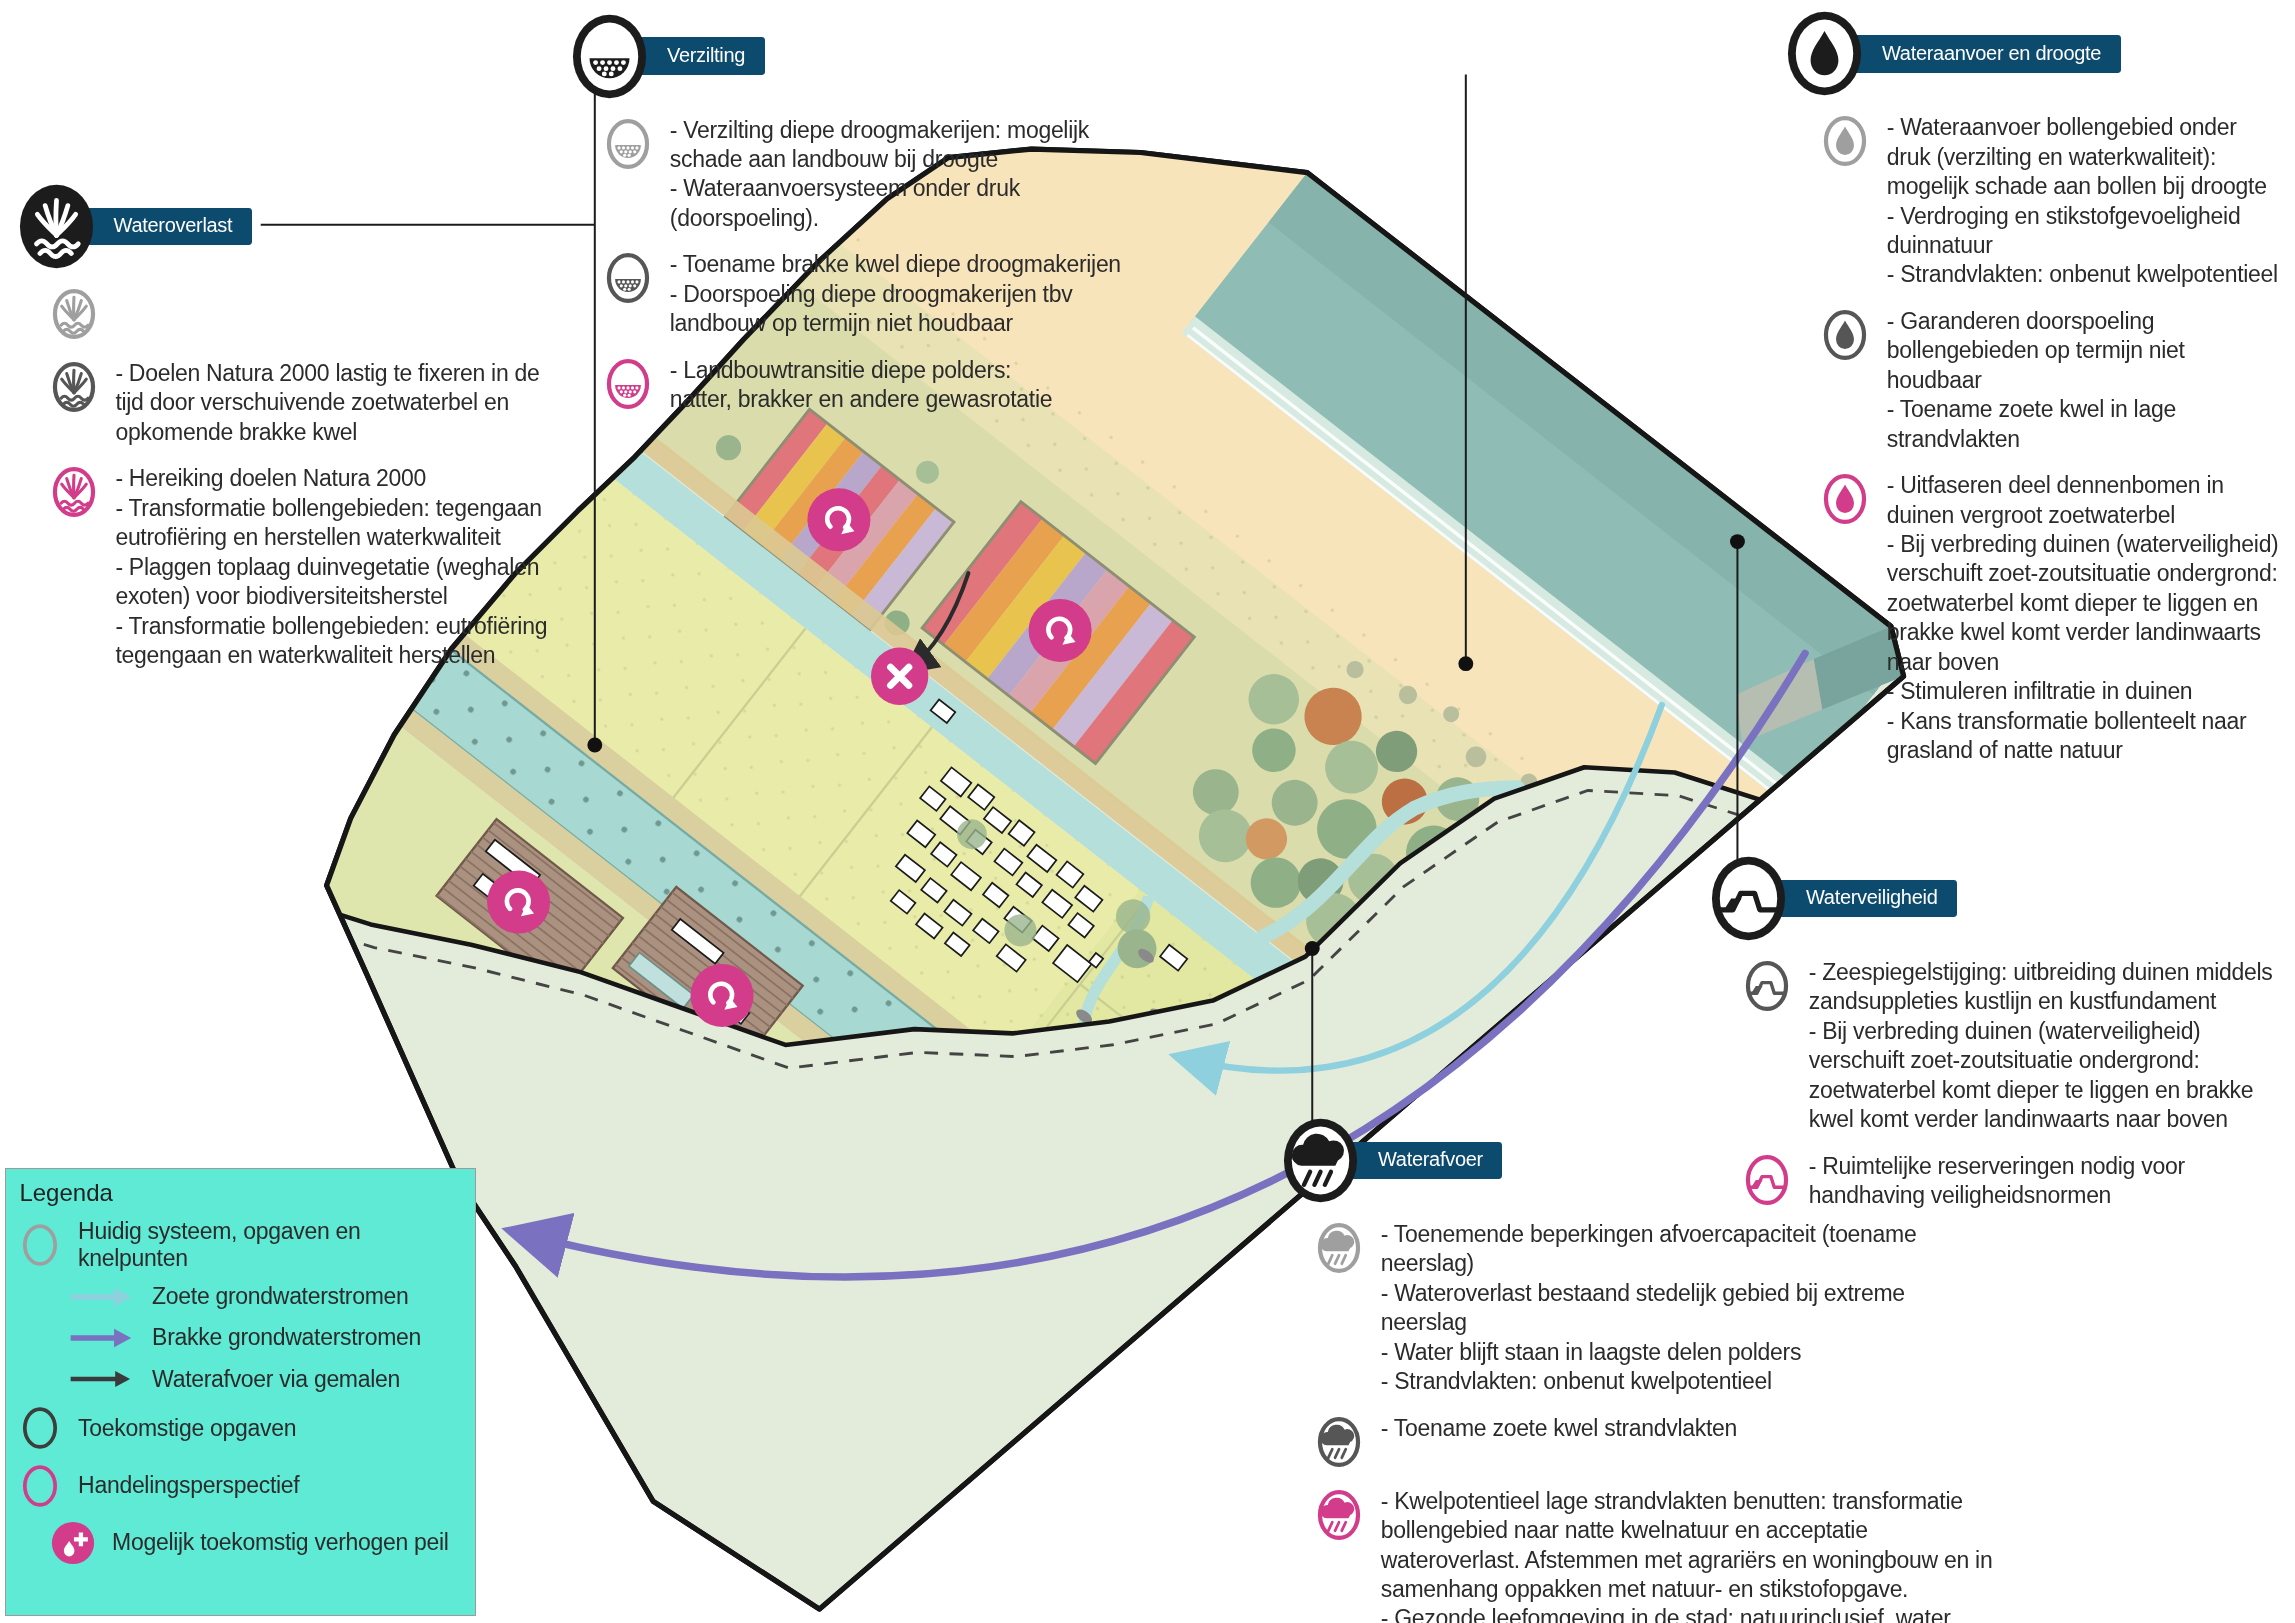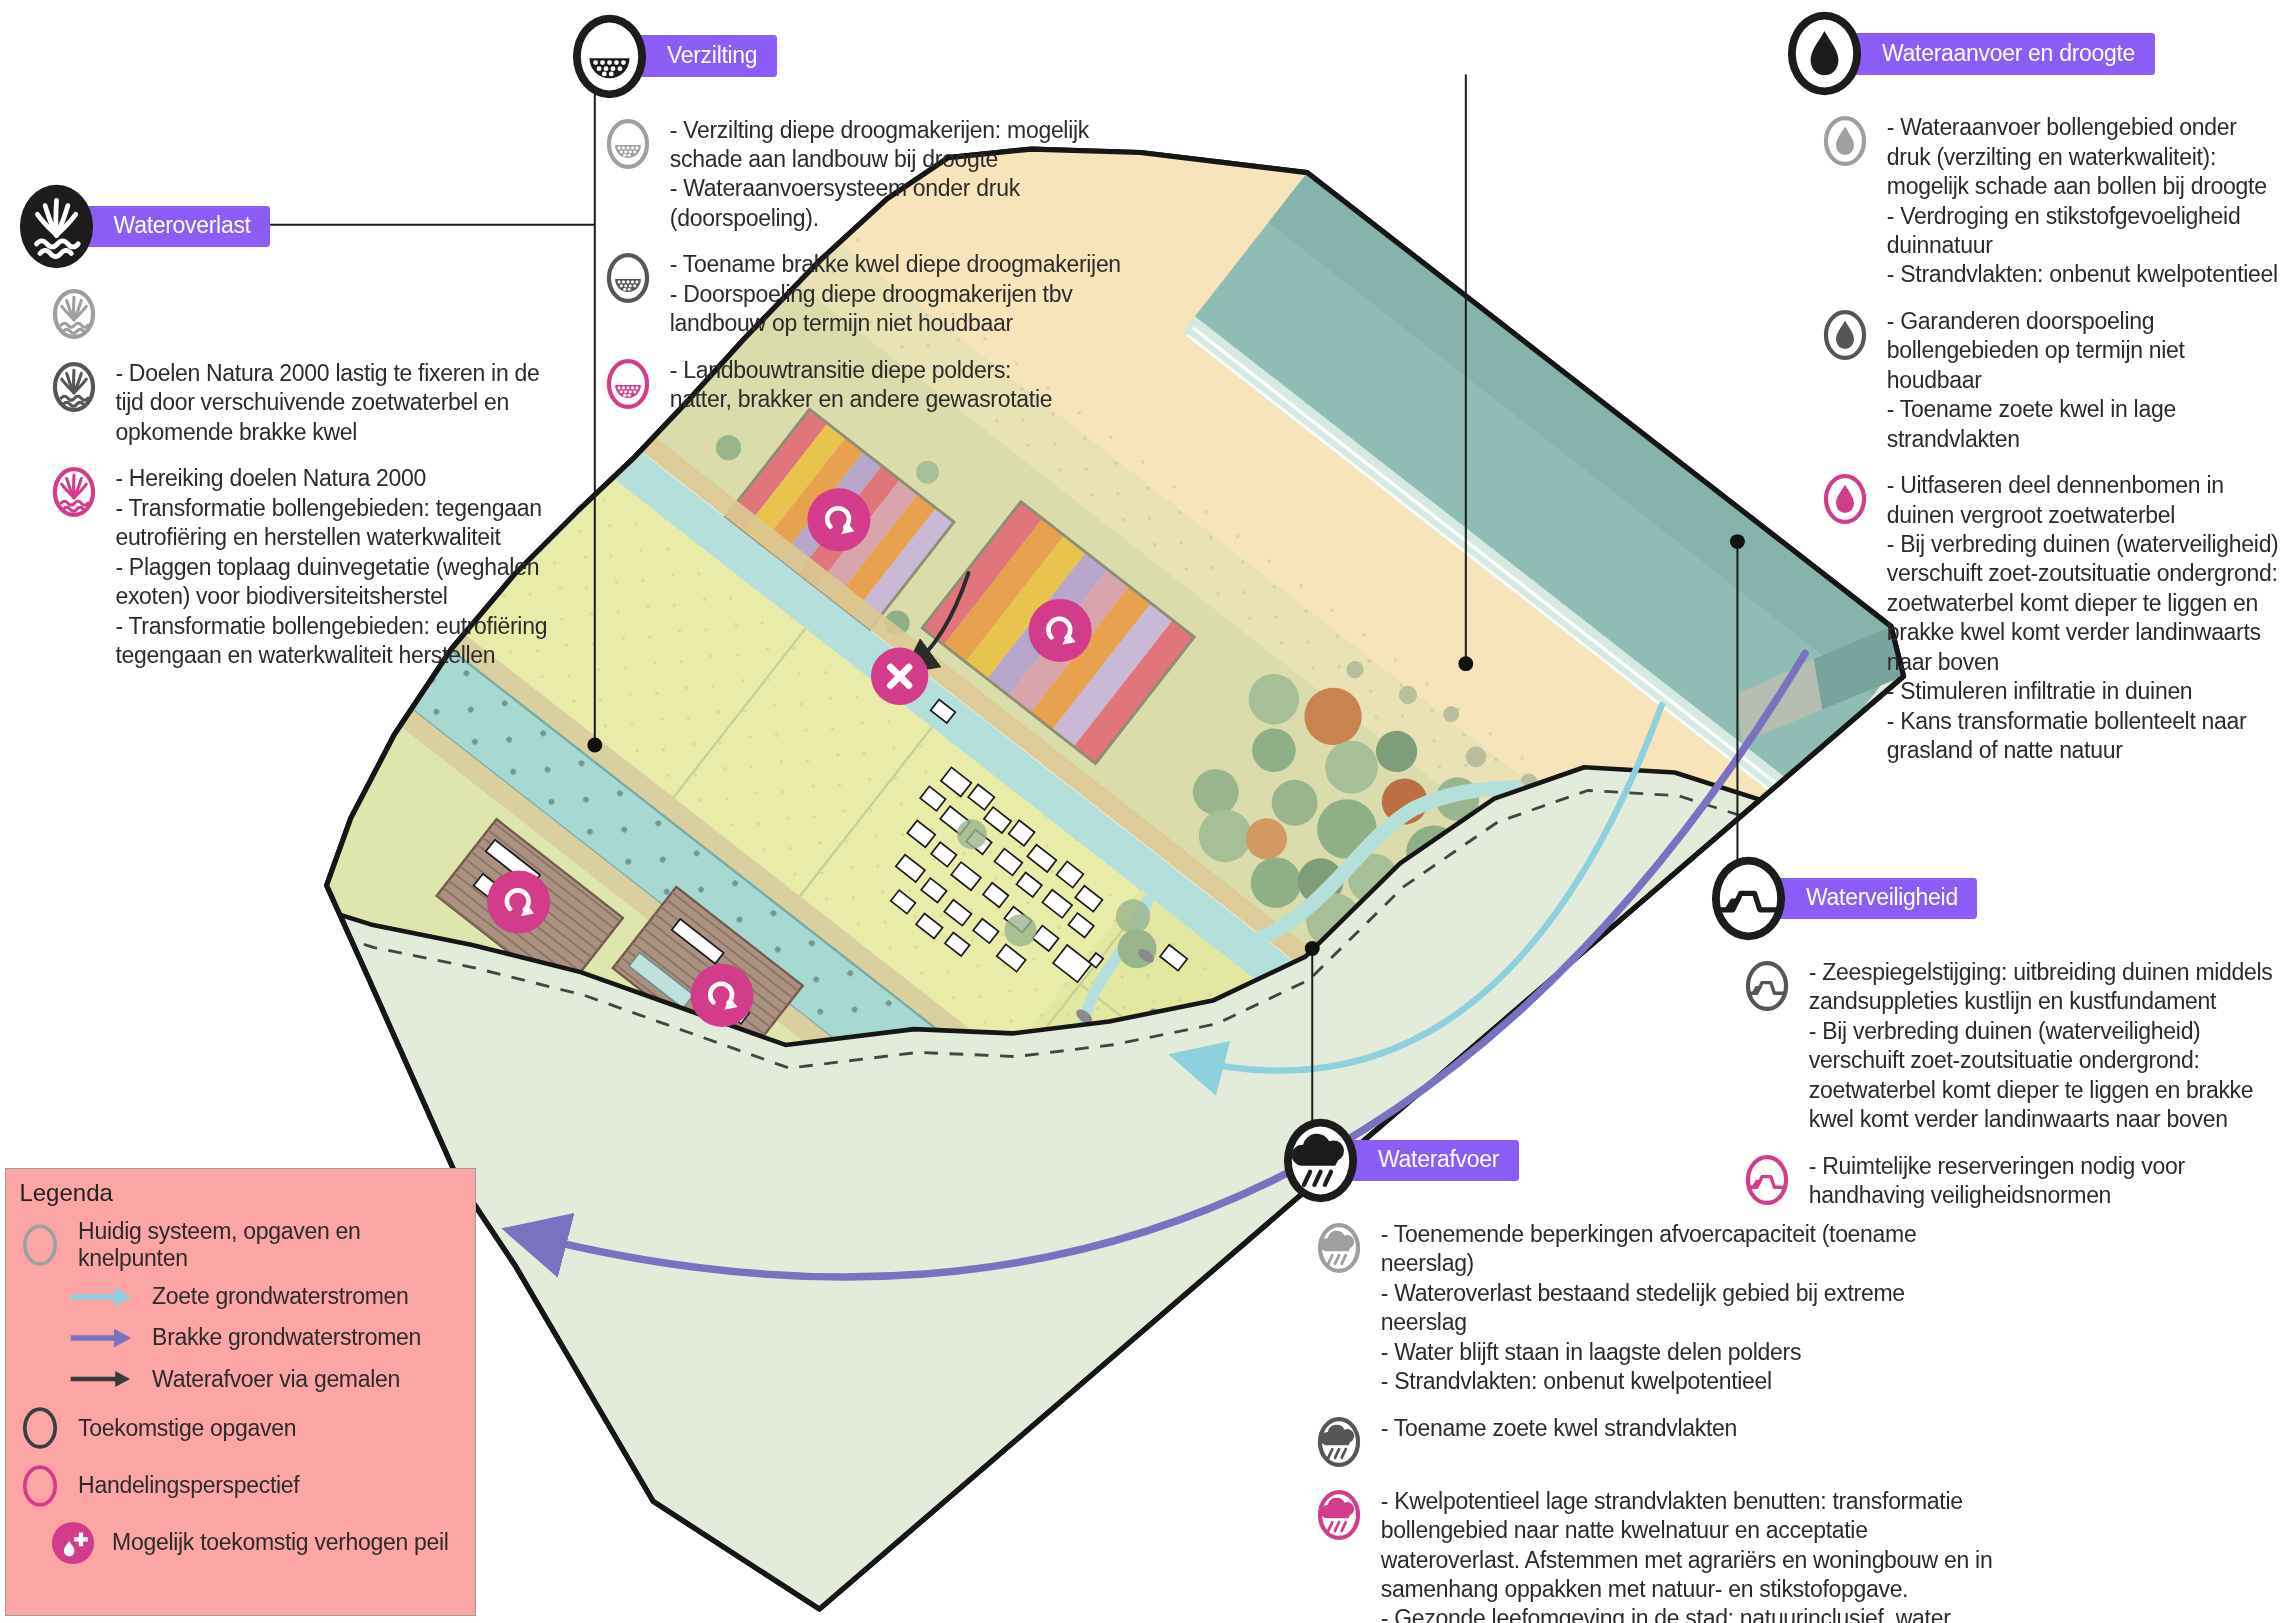--- a/index.html
+++ b/index.html
@@ -3,28 +3,28 @@
 <meta charset="utf-8">
 <style>
   html,body{margin:0;padding:0;background:#fff;}
   body{position:relative;width:2295px;height:1623px;overflow:hidden;
        font-family:"Liberation Sans",sans-serif;color:#2e2e2e;}
   svg{display:block;}
   #illustration{position:absolute;left:0;top:0;z-index:0;}
   .panel{position:absolute;z-index:2;}
   .sec-header{display:flex;align-items:center;position:relative;}
   .sec-icon{width:87px;height:87px;flex:0 0 87px;position:relative;z-index:2;}
-  .sec-label{margin-left:-22px;background:#8b5cf6;color:#fff;font-size:23px;
+  .sec-label{margin-left:-22px;background:#0c4a6e;color:#fff;font-size:20px;
              padding:6.9px 19.5px 8px 36px;border-radius:3.4px;white-space:nowrap;letter-spacing:-0.3px;}
   .items{margin-top:16px;}
   .item{display:flex;gap:13.8px;margin-bottom:17px;align-items:flex-start;}
   .bicon{width:56px;height:56px;flex:0 0 56px;}
   .item p{margin:0;font-size:23px;line-height:1.28;letter-spacing:-0.3px;white-space:pre-line;color:#2b2b2b;}
   .c-gray{color:#9f9f9f;} .c-dark{color:#565656;} .c-pink{color:#d23c8b;} .c-black{color:#1c1c1c;} .c-white{color:#ffffff;}
-  #legend{left:4.6px;top:1168px;width:471px;height:448px;background:#fca5a5;border:1.7px solid #9b9b9b;
+  #legend{left:4.6px;top:1168px;width:471px;height:448px;background:#5eead4;border:1.7px solid #9b9b9b;
           box-sizing:border-box;padding:10.3px 11.5px;}
   #legend .ltitle{font-size:24px;color:#222;margin:0 0 10.3px 2.3px;}
   .lrow{display:flex;align-items:center;gap:15px;margin-bottom:9.2px;}
   .lrow span{font-size:23px;letter-spacing:-0.3px;color:#2b2b2b;}
   .lrow .li{flex:0 0 auto;}
   .ind-arrow{margin-left:49px;}
   .ind-sub{margin-left:32px;}
 </style>
 </head>
 <body>

